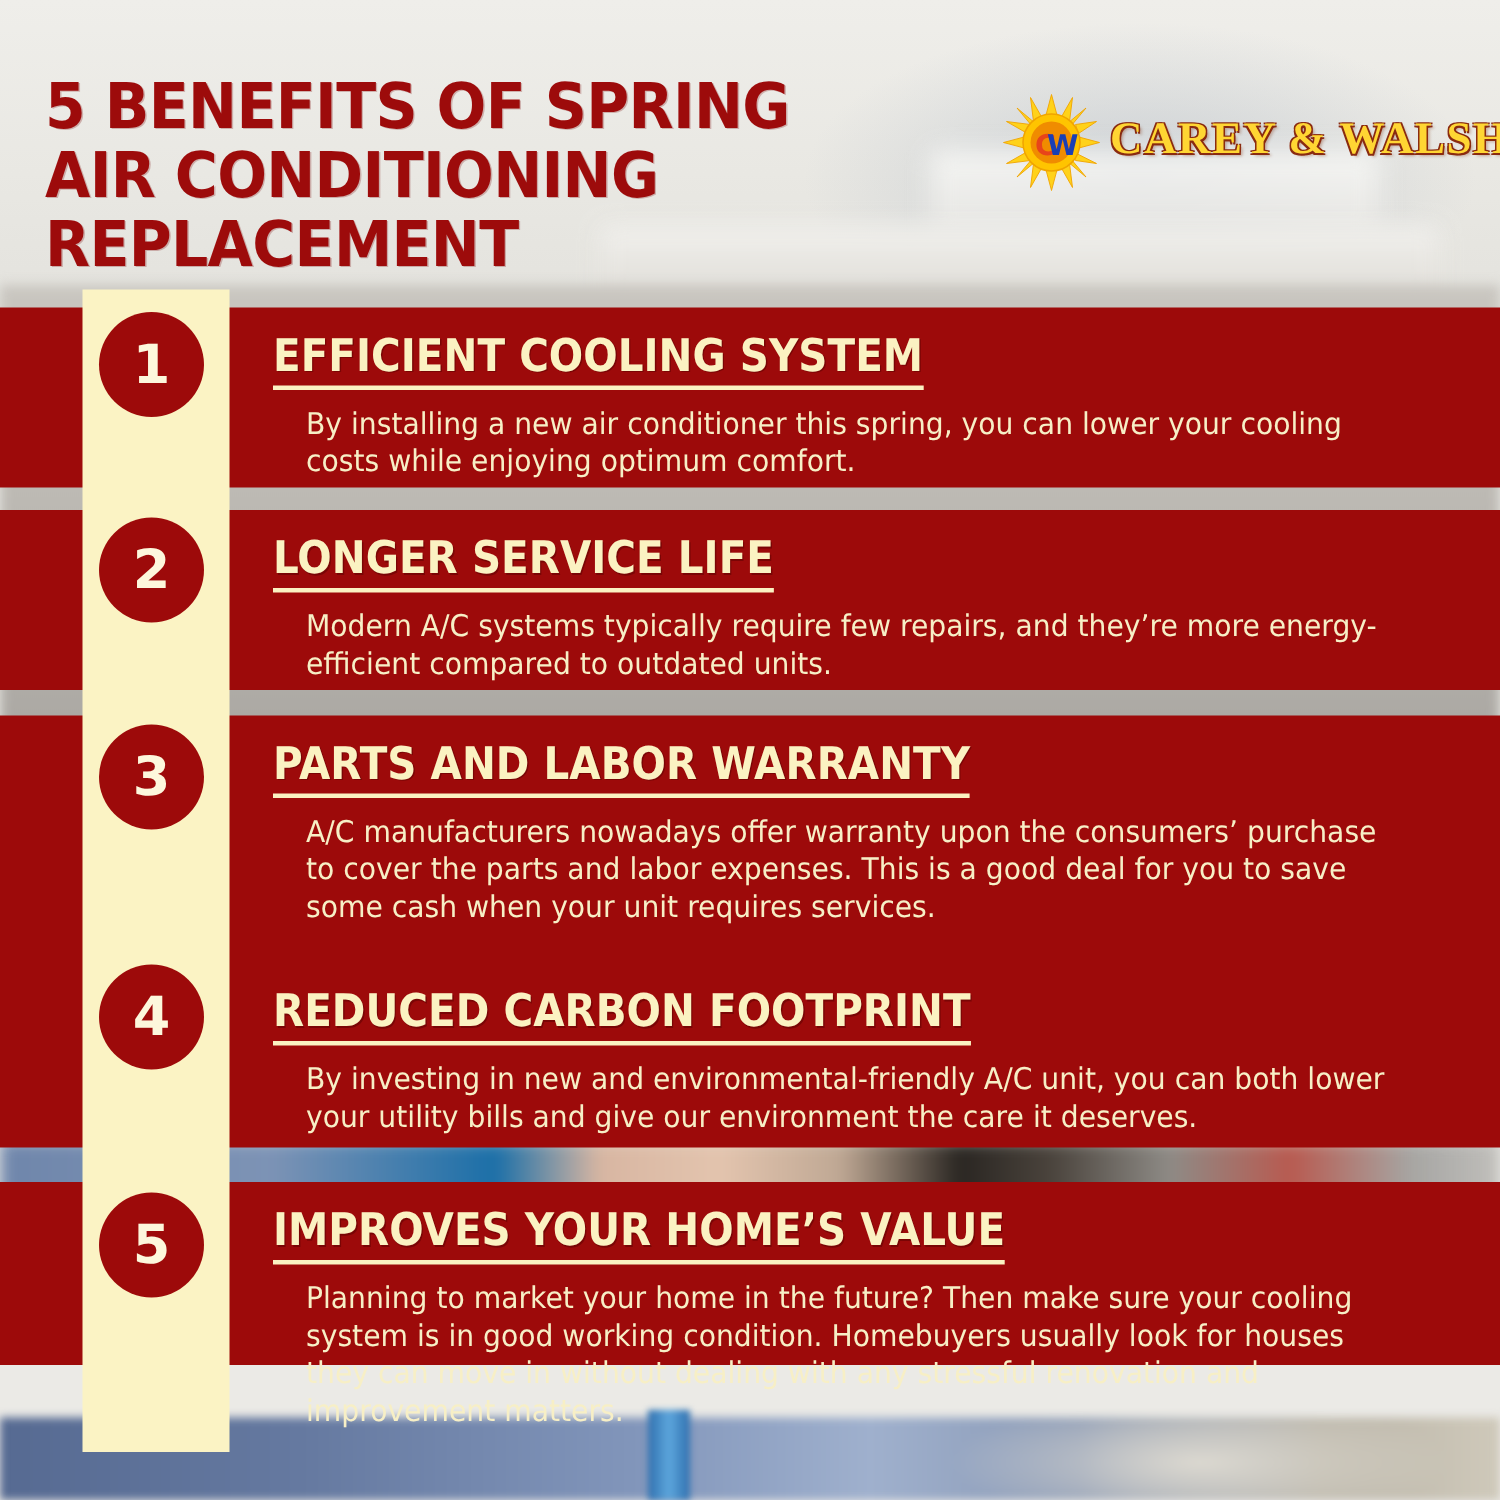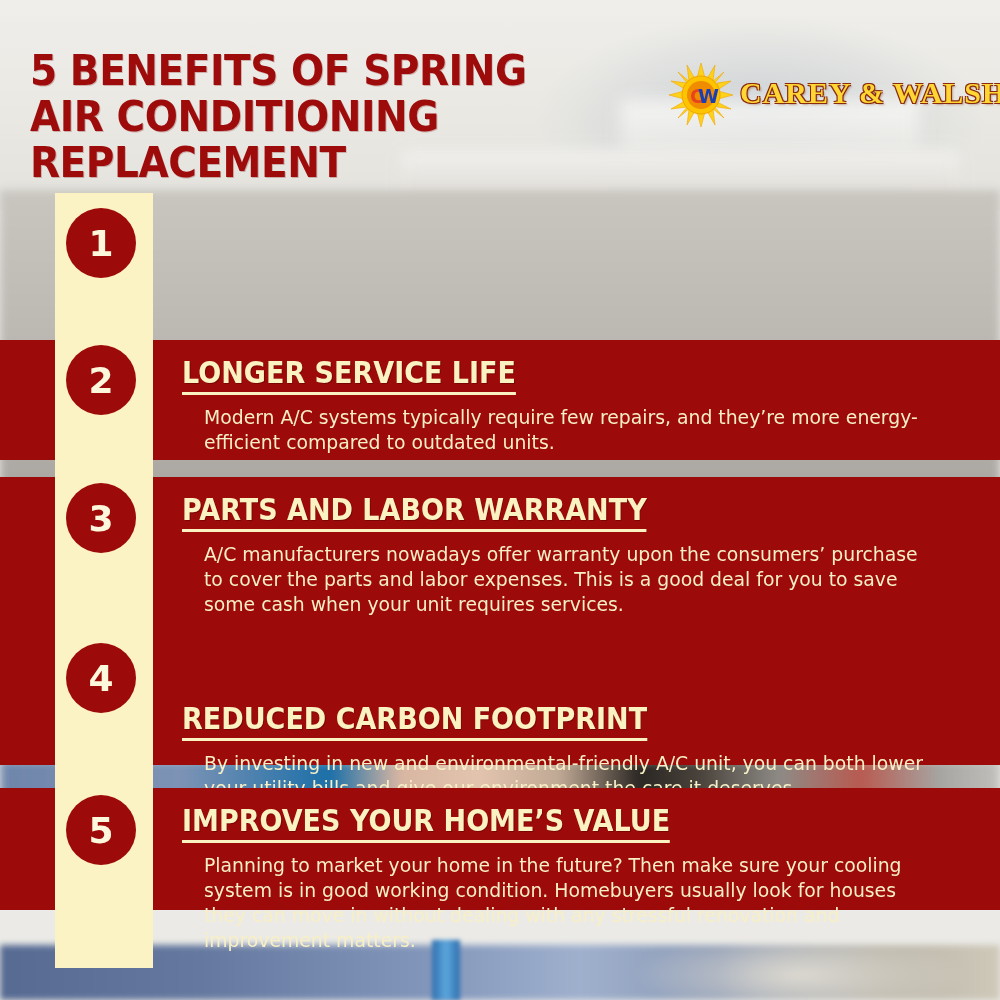--- a/index.html
+++ b/index.html
@@ -192,37 +192,43 @@
       <text x="30" y="41" font-family="DejaVu Sans, sans-serif" font-size="19" font-weight="bold" fill="#1a3fb5">W</text>
     </svg>
     <div class="logo-text">
       <span>CAREY &amp; WALSH</span>
     </div>
   </div>
 </div>
 
 <div id="items">
 
+  <div class="panel" style="top:205px;height:120px;">
+    <div class="panel-body" style="top:16px;">
+      <div class="item-heading">EFFICIENT COOLING SYSTEM</div>
+      <div class="item-text">By installing a new air conditioner this spring, you can lower your cooling costs while enjoying optimum comfort.</div>
+    </div>
+  </div>
 
   <div class="panel" style="top:340px;height:120px;">
     <div class="panel-body" style="top:16px;">
       <div class="item-heading">LONGER SERVICE LIFE</div>
       <div class="item-text">Modern A/C systems typically require few repairs, and they’re more energy-efficient compared to outdated units.</div>
     </div>
   </div>
 
   <div class="panel" style="top:477px;height:166px;">
     <div class="panel-body" style="top:16px;">
       <div class="item-heading">PARTS AND LABOR WARRANTY</div>
       <div class="item-text">A/C manufacturers nowadays offer warranty upon the consumers’ purchase to cover the parts and labor expenses. This is a good deal for you to save some cash when your unit requires services.</div>
     </div>
   </div>
 
   <div class="panel" style="top:642px;height:123px;">
-    <div class="panel-body" style="top:16px;margin-top:44px;">
+    <div class="panel-body" style="top:16px;">
       <div class="item-heading">REDUCED CARBON FOOTPRINT</div>
       <div class="item-text">By investing in new and environmental-friendly A/C unit, you can both lower your utility bills and give our environment the care it deserves.</div>
     </div>
   </div>
 
   <div class="panel" style="top:788px;height:122px;">
     <div class="panel-body" style="top:16px;">
       <div class="item-heading">IMPROVES YOUR HOME’S VALUE</div>
       <div class="item-text">Planning to market your home in the future? Then make sure your cooling system is in good working condition. Homebuyers usually look for houses they can move in without dealing with any stressful renovation and improvement matters.</div>
     </div>

